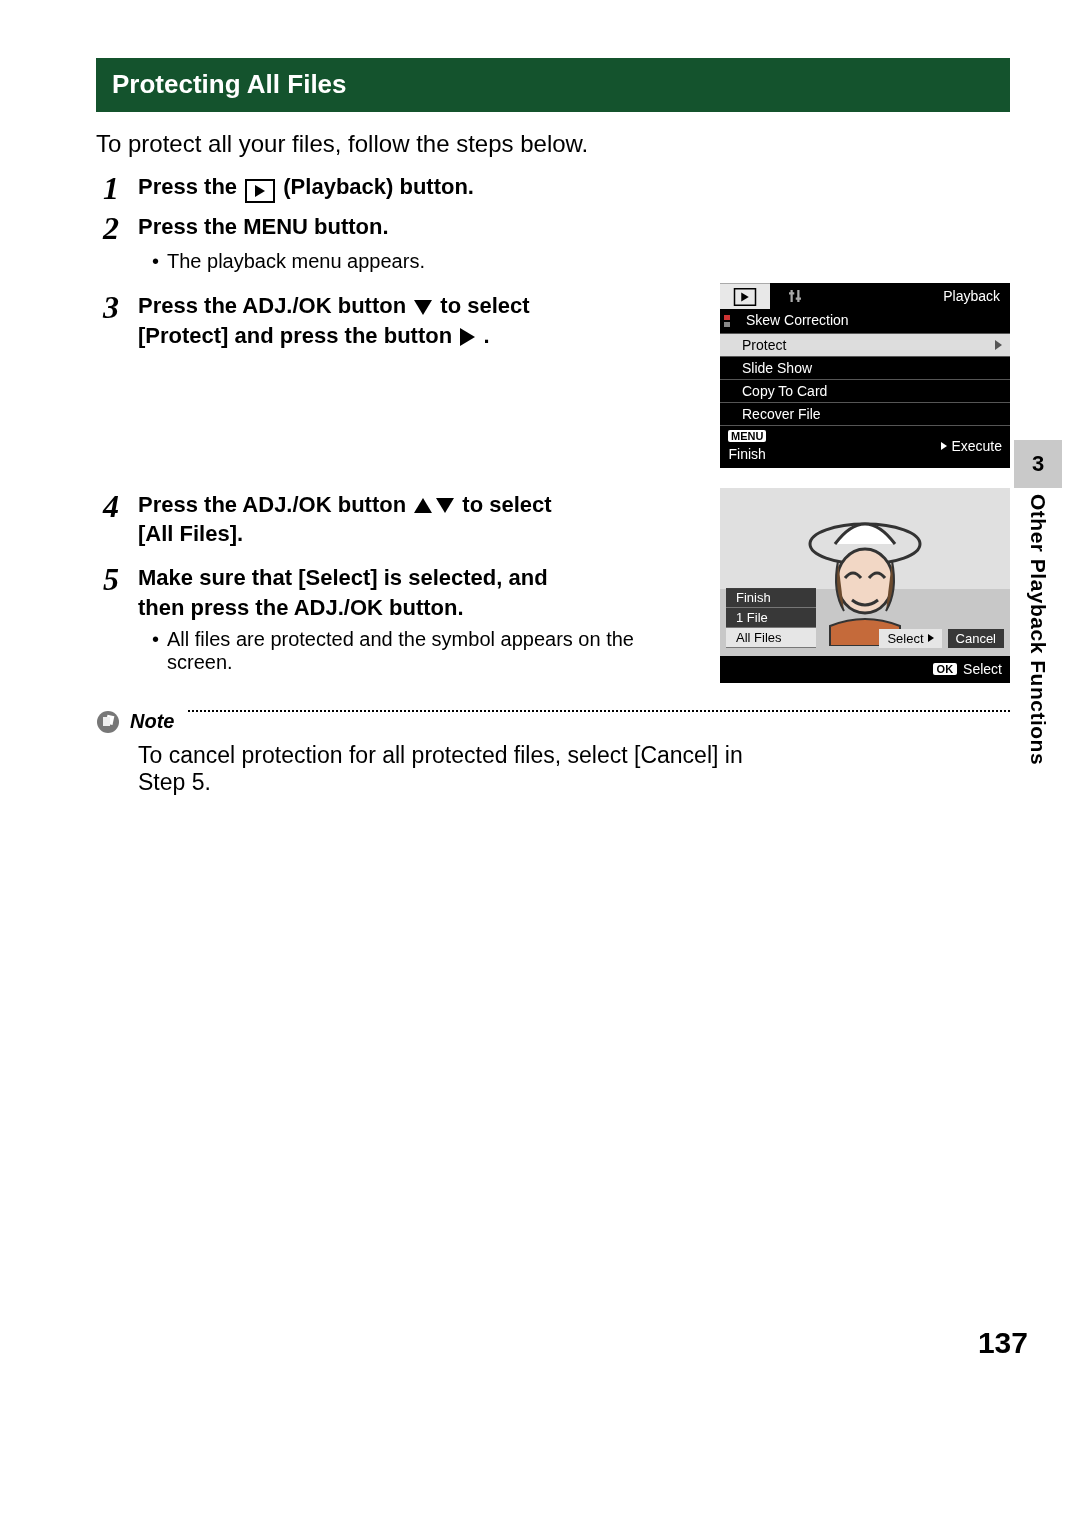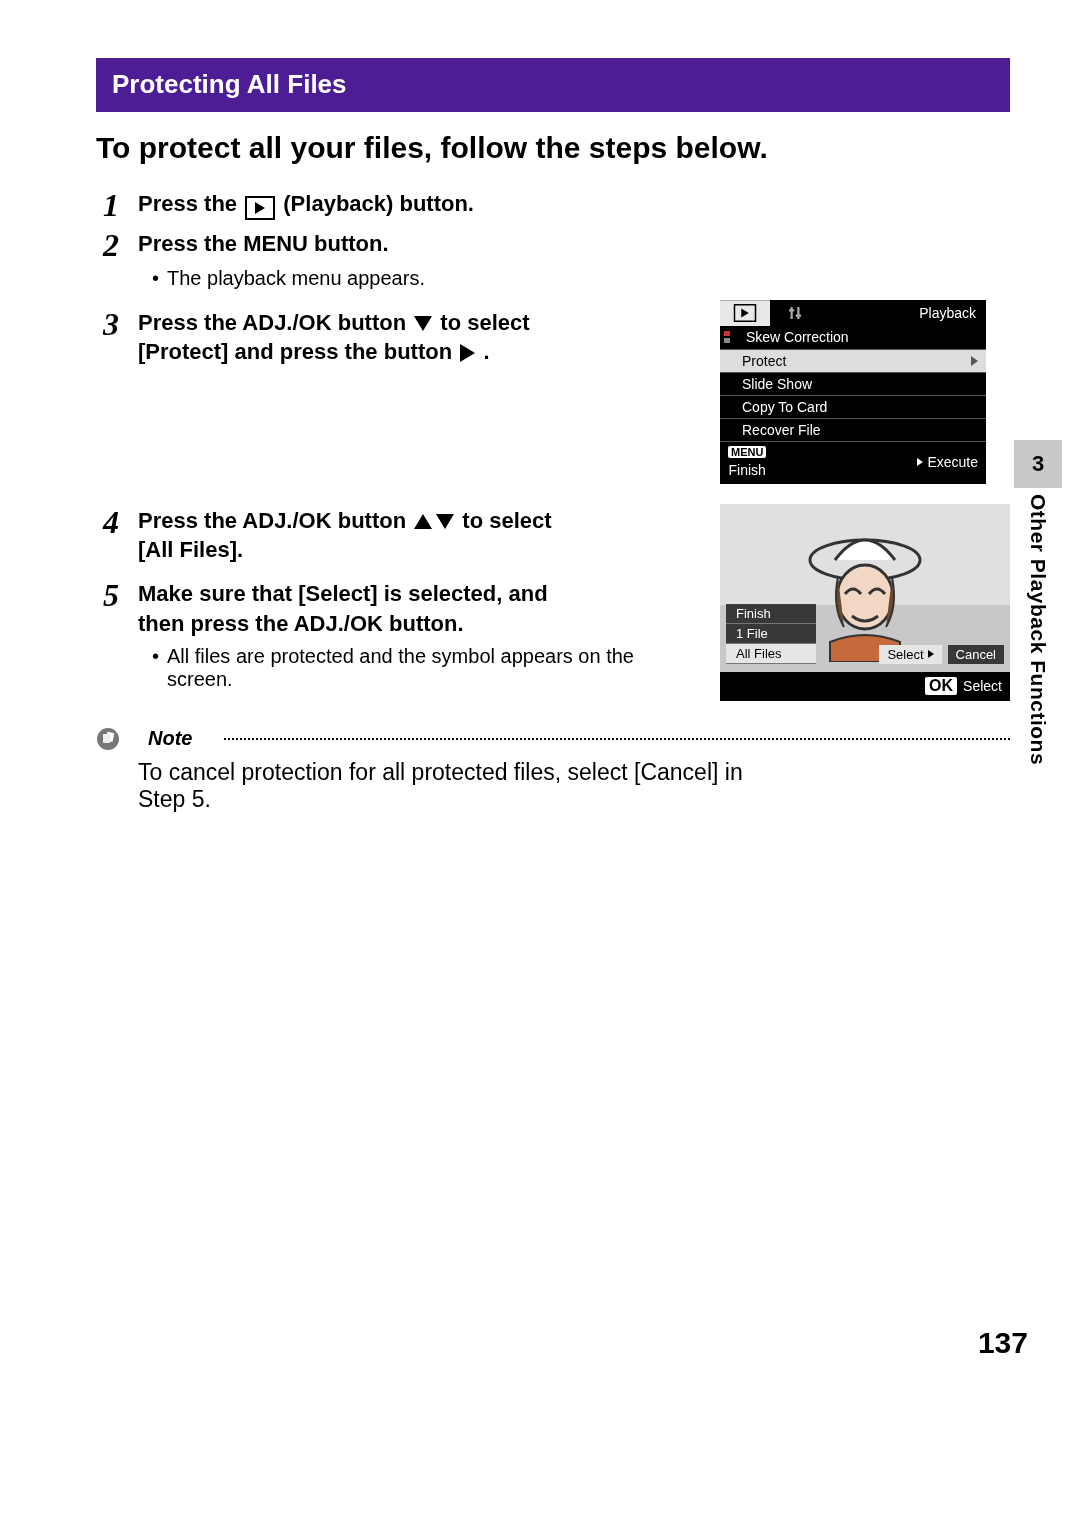--- a/index.html
+++ b/index.html
@@ -10,32 +10,31 @@
     color: #000;
     width: 1080px;
   }
   .page {
     position: relative;
     padding: 58px 70px 60px 96px;
     min-height: 1400px;
     box-sizing: border-box;
   }
   .section-header {
-    background: #4c1d95;
+    background: #14532d;
     color: #fff;
     font-weight: bold;
     font-size: 26px;
     padding: 11px 16px 12px 16px;
     margin-bottom: 16px;
   }
   .intro {
-    font-size: 30px;
-    margin: 14px 0 20px 0;
+    font-size: 24px;
+    margin: 14px 0 12px 0;
     line-height: 1.35;
-    font-weight: bold;
   }
   .step {
     margin: 8px 0 8px 0;
   }
   .step-head {
     display: flex;
     align-items: flex-start;
     gap: 12px;
   }
   .step-number {
@@ -110,21 +109,21 @@
     margin-top: 10px;
   }
   .col-left {
     flex: 1;
   }
   .col-right {
     flex: 0 0 290px;
   }
   
   .lcd {
-    width: 266px;
+    width: 290px;
     background: #bef264;
     font-size: 15px;
     color: #fff;
   }
   .lcd .tabbar {
     display: flex;
     align-items: stretch;
     height: 26px;
     background: #000;
   }
@@ -255,27 +254,27 @@
     background: #000;
     color: #fff;
     font-size: 14px;
     padding: 5px 8px 6px 8px;
     display: flex;
     align-items: center;
     justify-content: flex-end;
     gap: 6px;
   }
   .lcd2 .footer2 .okchip {
-    background:#fff;color:#000;font-weight:bold;font-size:16px;padding:0 4px;border-radius:2px;
+    background:#fff;color:#000;font-weight:bold;font-size:11px;padding:0 4px;border-radius:2px;
   }
   
   .note-row {
     display: flex;
-    align-items: center;
-    gap: 28px;
+    align-items: flex-start;
+    gap: 10px;
     margin-top: 26px;
   }
   .note-icon {
     width: 24px; height: 24px; flex:0 0 24px;
     position: relative;
   }
   .note-icon svg { width: 100%; height: 100%; }
   .note-label {
     font-style: italic;
     font-weight: bold;

